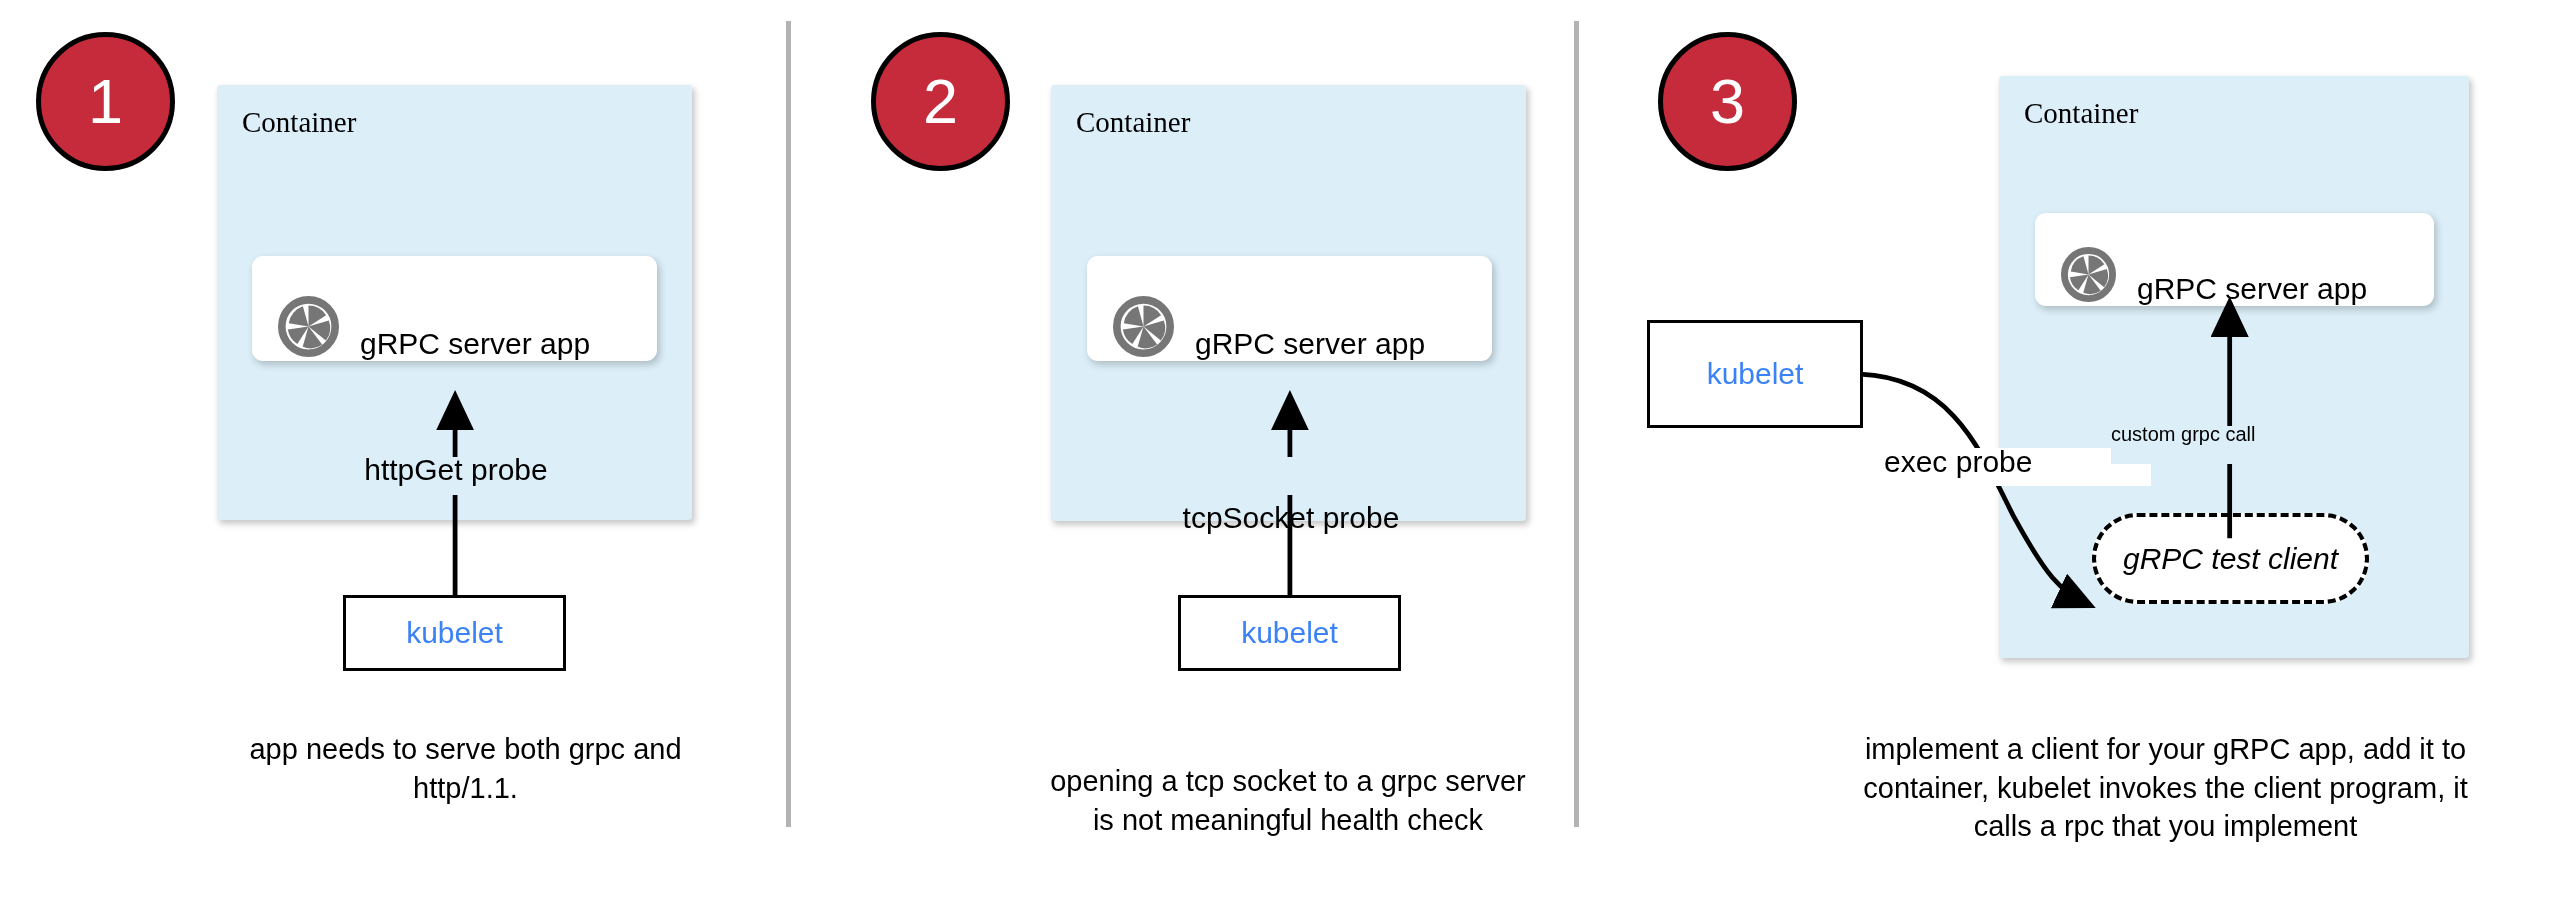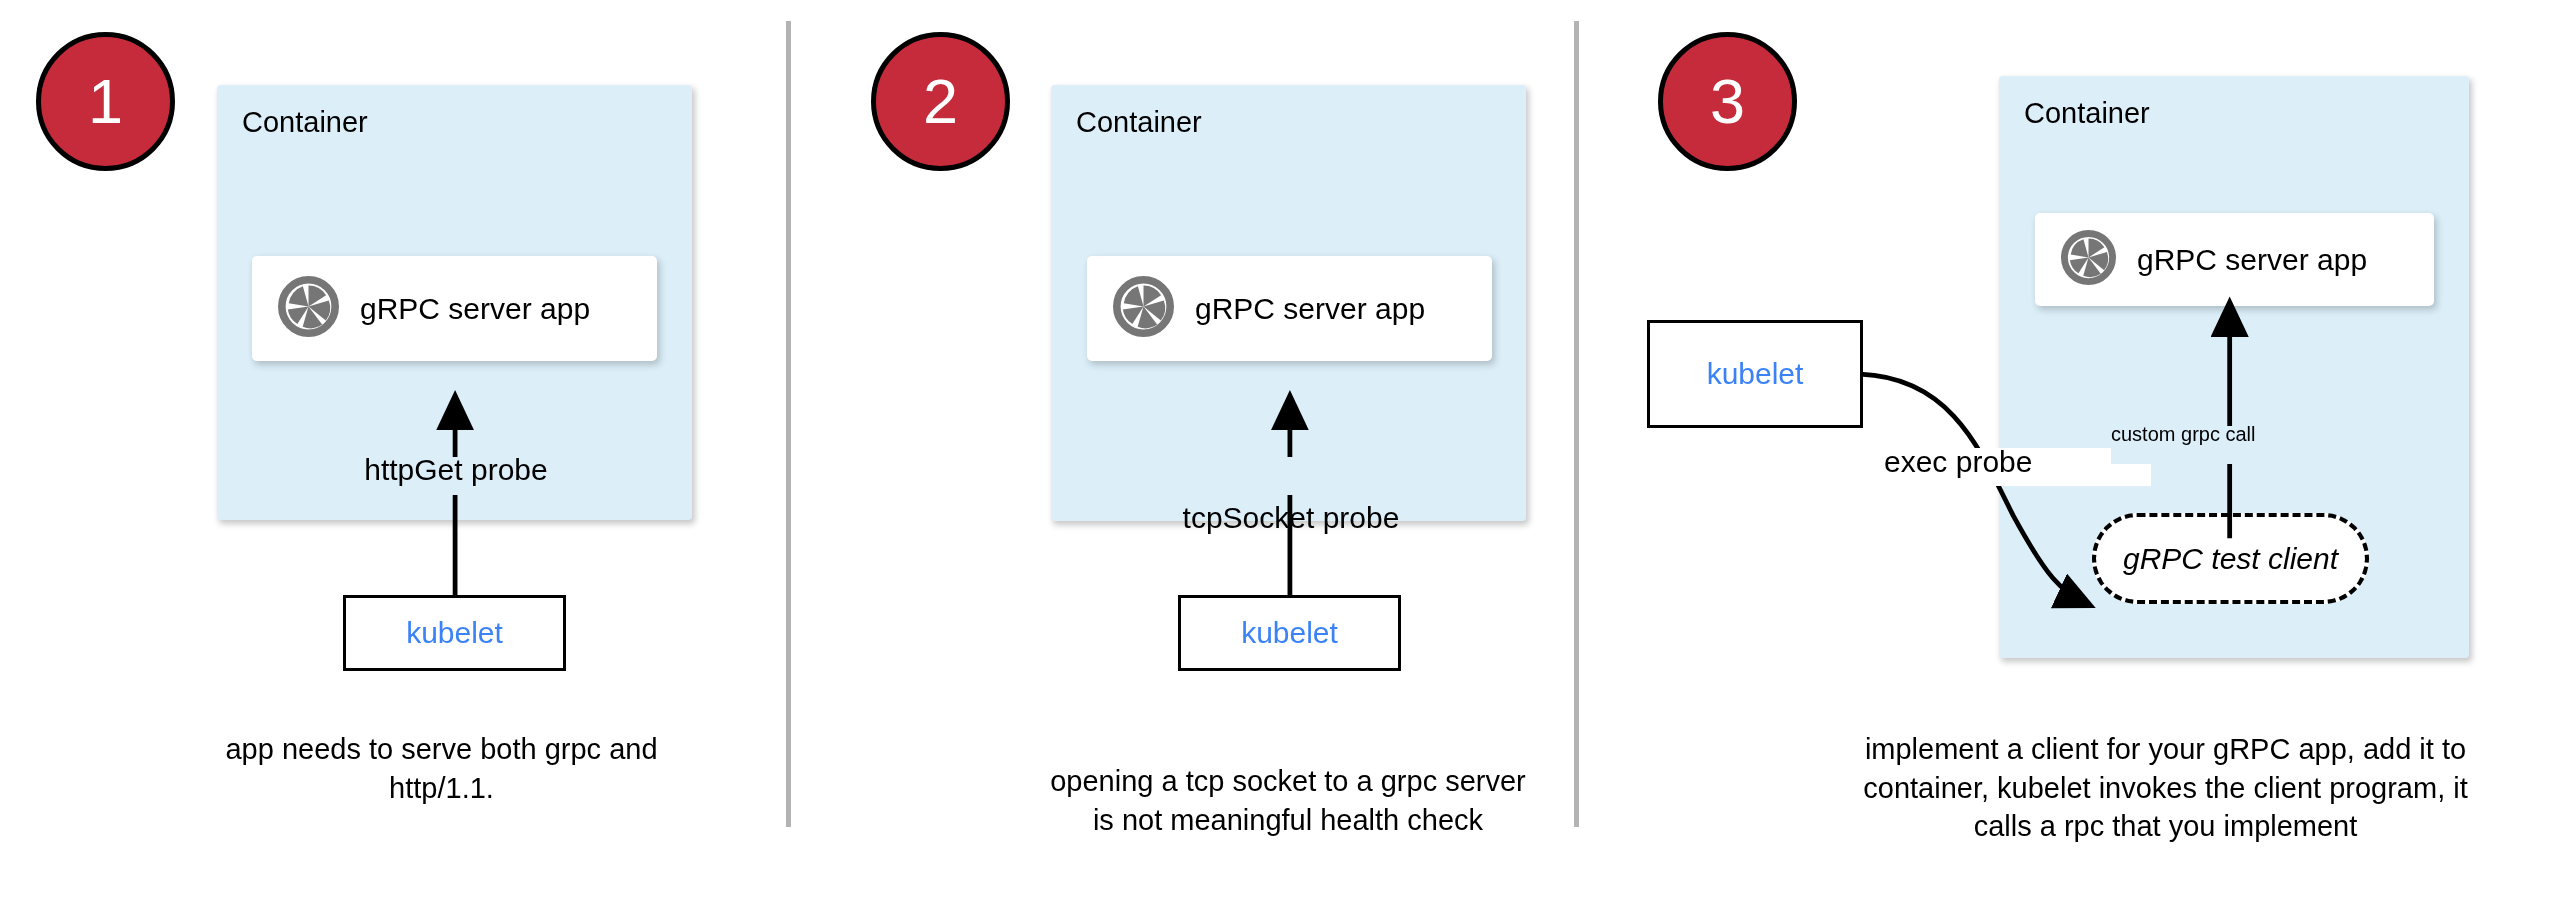--- a/index.html
+++ b/index.html
@@ -56,30 +56,31 @@
     border-radius: 3.8px;
     box-shadow: 2.9px 3.8px 6.7px rgba(0,0,0,0.22);
   }
   .container-label {
     position: absolute;
     left: 25px;
     top: 21px;
     font-size: 29px;
     color: #000000;
     white-space: nowrap;
+    font-family: Liberation Serif, serif;
   }
 
   
   .app-card {
     position: absolute;
     background: #ffffff;
-    border-radius: 5px;
+    border-radius: 11px;
     box-shadow: 2.9px 3.8px 7.6px rgba(0,0,0,0.20);
     display: flex;
-    align-items: center;
+    align-items: flex-end;
     box-sizing: border-box;
   }
   .app-card .grpc-icon {
     flex: 0 0 auto;
     margin-left: 26px;
   }
   .app-card .app-label {
     margin-left: 21px;
     font-size: 30px;
     white-space: nowrap;
@@ -221,21 +222,21 @@
 
   <div class="label-mask" style="left:334px; top:457px; width:244px; height:38px;"></div>
   <div class="probe-label" style="left:334px; top:453px; width:244px;">
     <span class="bold">httpGet</span><span> probe</span>
   </div>
 
   <div class="plain-box" style="left:343px; top:595px; width:223px; height:76px;">
     <span>kubelet</span>
   </div>
 
-  <div class="caption" style="left:203px; top:730px; width:477px;text-align:center;">app needs to serve both grpc and http/1.1.</div>
+  <div class="caption" style="left:227px; top:730px; width:477px;text-align:center;">app needs to serve both grpc and http/1.1.</div>
 
   <div class="badge" style="left:871px; top:32px;">
     <span>2</span>
   </div>
 
   <div class="container-box" style="left:1051px; top:85px; width:475px; height:436px;">
     <div class="container-label">Container</div>
   </div>
 
   <div class="app-card" style="left:1087px; top:256px; width:405px; height:105px;">

